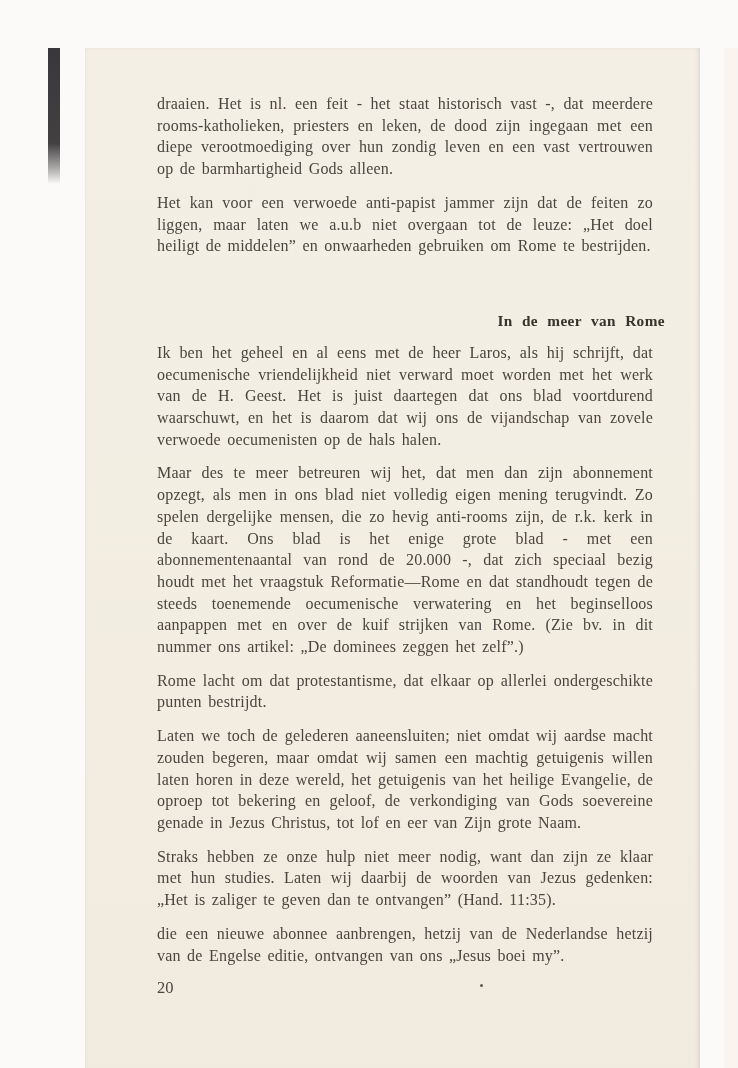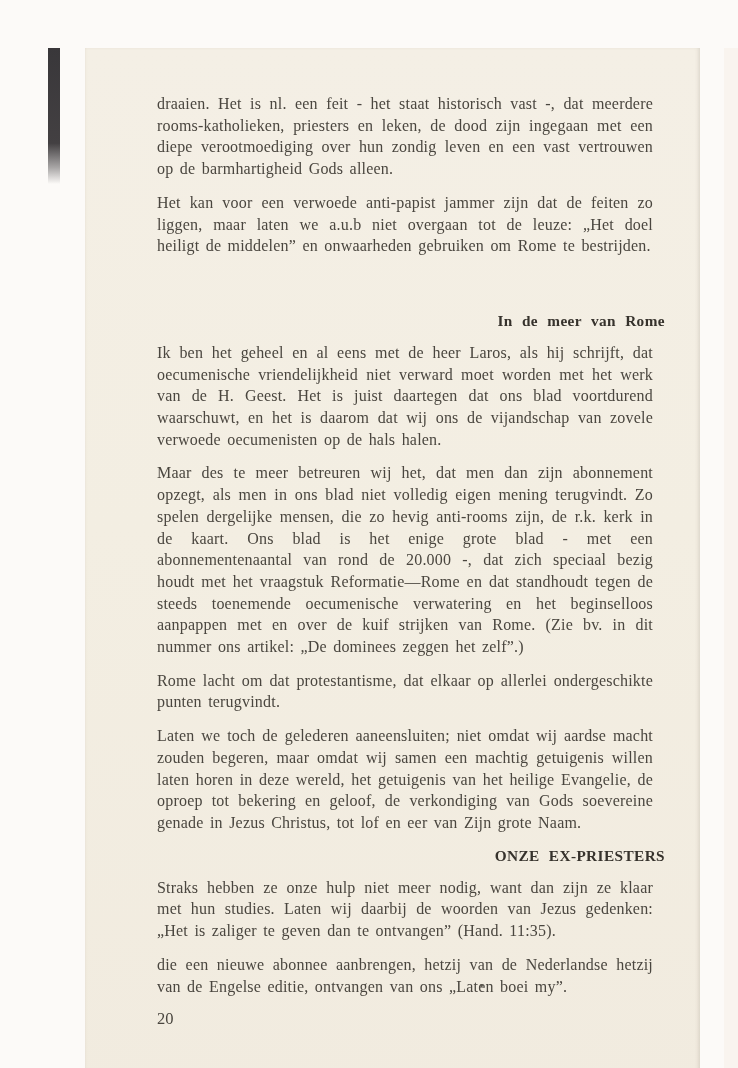--- a/index.html
+++ b/index.html
@@ -93,25 +93,24 @@
   <div class="edge-left"></div>
 
   <div class="page">
     <p class="para">draaien. Het is nl. een feit - het staat historisch vast -, dat meerdere rooms-katholieken, priesters en leken, de dood zijn ingegaan met een diepe verootmoediging over hun zondig leven en een vast vertrouwen op de barmhartigheid Gods alleen.</p>
     <p class="para">Het kan voor een verwoede anti-papist jammer zijn dat de feiten zo liggen, maar laten we a.u.b niet overgaan tot de leuze: „Het doel heiligt de middelen” en onwaarheden gebruiken om Rome te bestrijden.</p>
 
     <h3 class="heading h-kaart">In de meer van Rome</h3>
     <p class="para">Ik ben het geheel en al eens met de heer Laros, als hij schrijft, dat oecumenische vriendelijkheid niet verward moet worden met het werk van de H. Geest. Het is juist daartegen dat ons blad voortdurend waarschuwt, en het is daarom dat wij ons de vijandschap van zovele verwoede oecumenisten op de hals halen.</p>
     <p class="para">Maar des te meer betreuren wij het, dat men dan zijn abonnement opzegt, als men in ons blad niet volledig eigen mening terugvindt. Zo spelen dergelijke mensen, die zo hevig anti-rooms zijn, de r.k. kerk in de kaart. Ons blad is het enige grote blad - met een abonnementenaantal van rond de 20.000 -, dat zich speciaal bezig houdt met het vraagstuk Reformatie—Rome en dat standhoudt tegen de steeds toenemende oecumenische verwatering en het beginselloos aanpappen met en over de kuif strijken van Rome. (Zie bv. in dit nummer ons artikel: „De dominees zeggen het zelf”.)</p>
 
-    <p class="para">Rome lacht om dat protestantisme, dat elkaar op allerlei ondergeschikte punten terugvindt.</p>
+    <p class="para">Rome lacht om dat protestantisme, dat elkaar op allerlei ondergeschikte punten bestrijdt.</p>
     <p class="para">Laten we toch de gelederen aaneensluiten; niet omdat wij aardse macht zouden begeren, maar omdat wij samen een machtig getuigenis willen laten horen in deze wereld, het getuigenis van het heilige Evangelie, de oproep tot bekering en geloof, de verkondiging van Gods soevereine genade in Jezus Christus, tot lof en eer van Zijn grote Naam.</p>
 
-    <h3 class="heading h-priesters">ONZE EX-PRIESTERS</h3>
     <p class="para">Straks hebben ze onze hulp niet meer nodig, want dan zijn ze klaar met hun studies. Laten wij daarbij de woorden van Jezus gedenken: „Het is zaliger te geven dan te ontvangen” (Hand. 11:35).</p>
 
-    <p class="para">die een nieuwe abonnee aanbrengen, hetzij van de Nederlandse hetzij van de Engelse editie, ontvangen van ons „Laten boei my”.</p>
+    <p class="para">die een nieuwe abonnee aanbrengen, hetzij van de Nederlandse hetzij van de Engelse editie, ontvangen van ons „Jesus boei my”.</p>
 
     <div class="pageno">20</div>
   </div>
 
   <div class="edge-right"></div>
 </div>
 
 </body></html>

